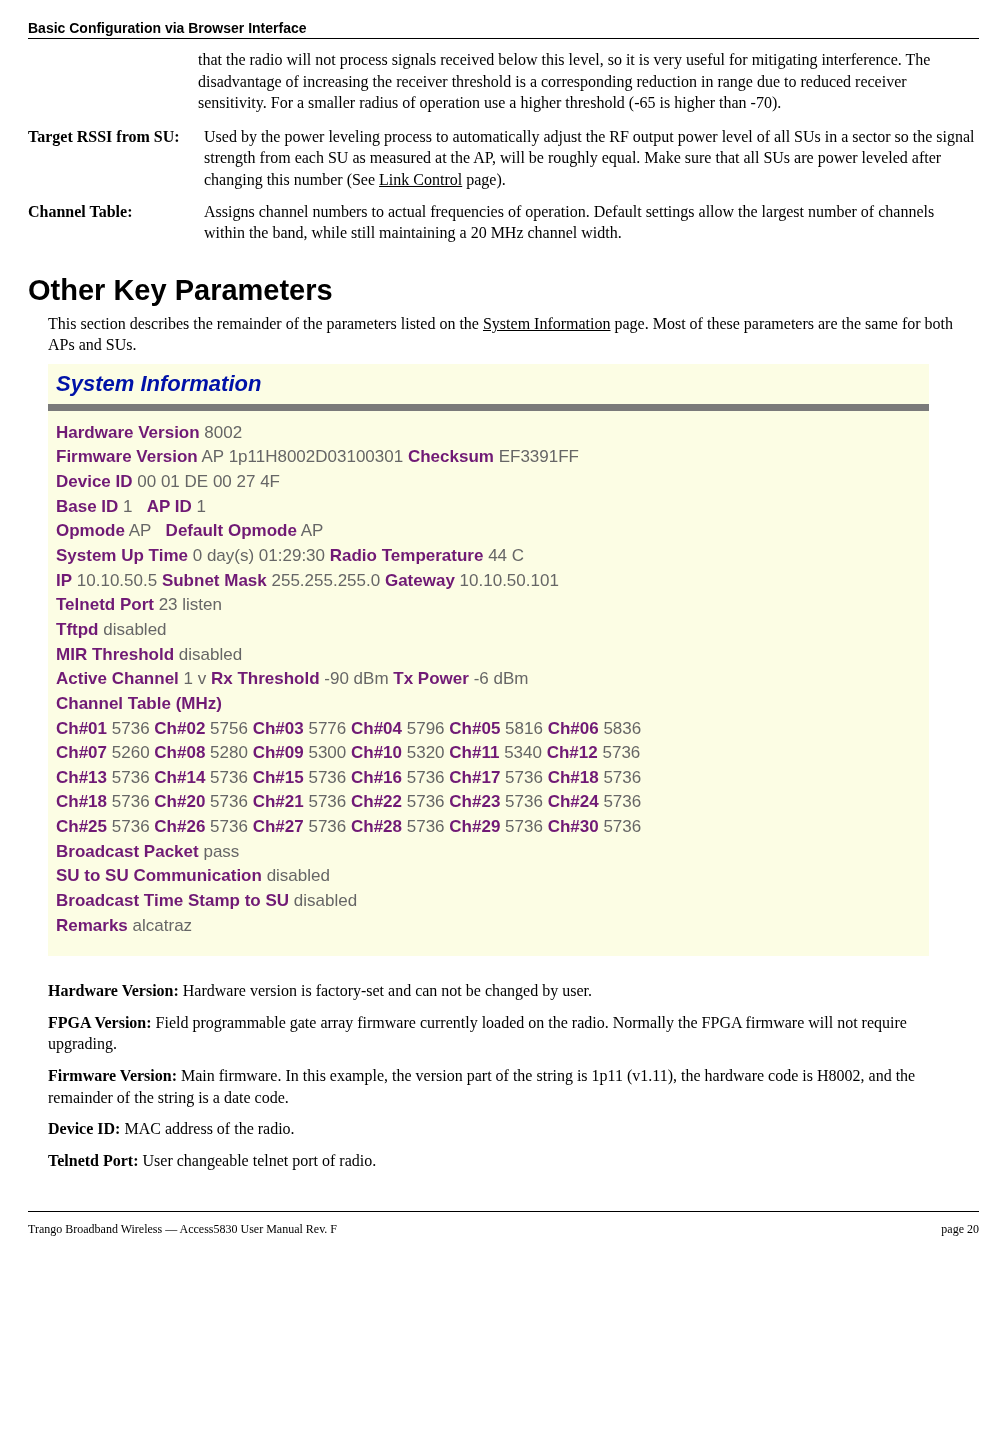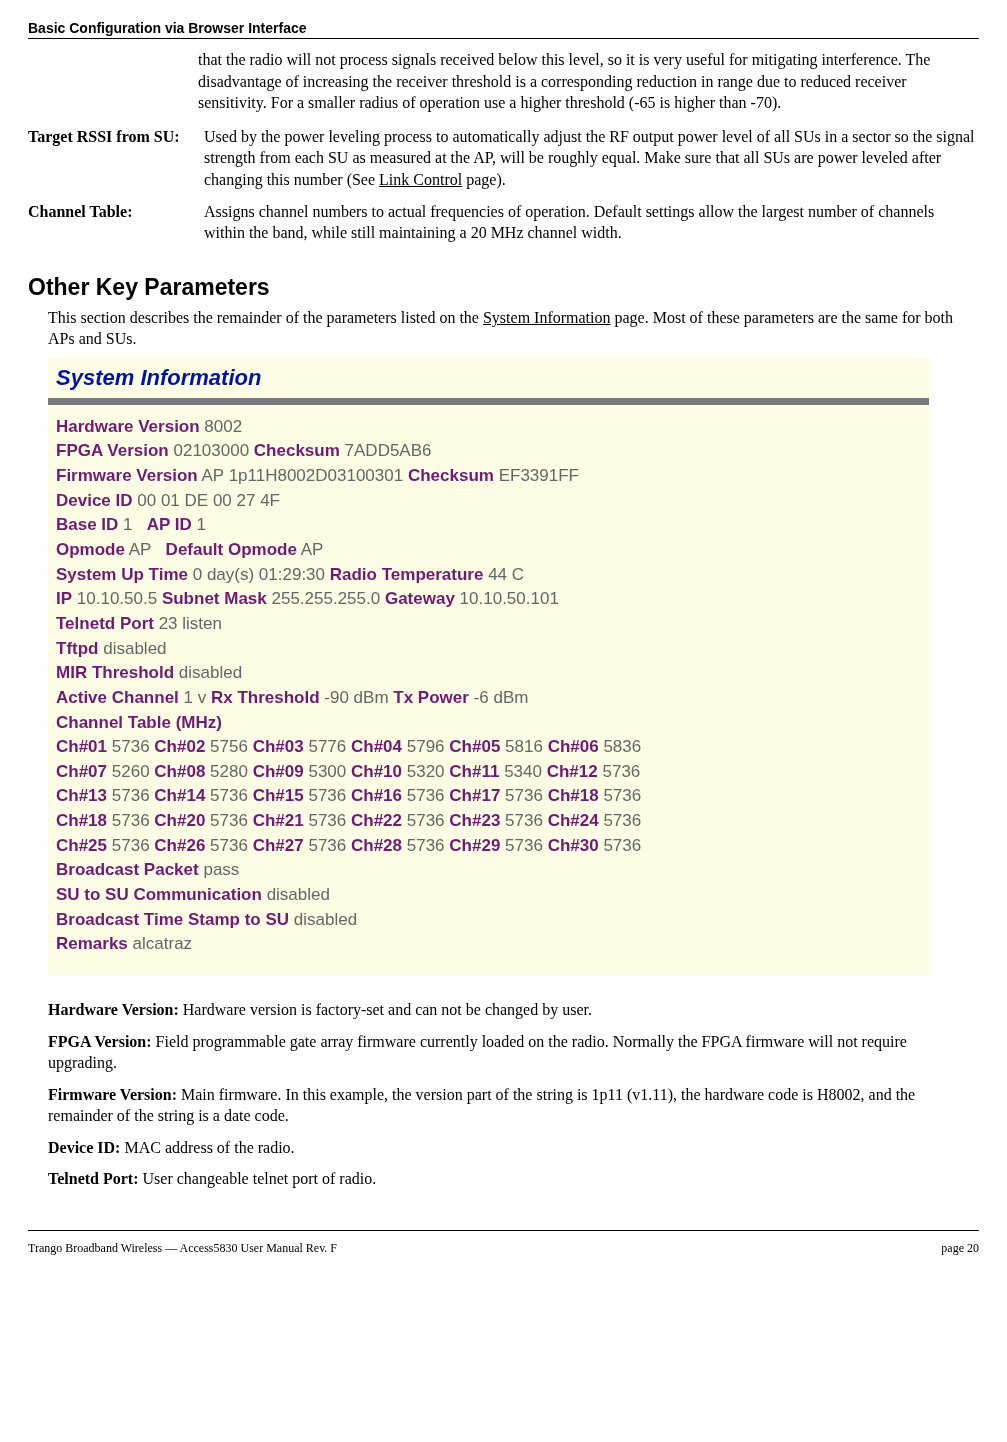--- a/index.html
+++ b/index.html
@@ -37,21 +37,21 @@
     flex: 1;
   }
   .indent-block {
     margin-left: 170px;
     line-height: 1.35;
     margin-bottom: 12px;
   }
   h2.section {
     font-family: Verdana, Tahoma, sans-serif;
     font-weight: bold;
-    font-size: 23px;
+    font-size: 29px;
     margin: 30px 0 6px 0;
   }
   .section-intro {
     margin: 0 0 8px 20px;
     line-height: 1.35;
   }
   .under { text-decoration: underline; }
   .sysinfo {
     background: #fcfde4;
     margin: 0 50px 24px 20px;
@@ -121,21 +121,20 @@
 <h2 class="section">Other Key Parameters</h2>
 <p class="section-intro">
   <span>This section describes the remainder of the parameters listed on the </span><span class="under">System Information</span><span> page.  Most of these parameters are the same for both APs and SUs.</span>
 </p>
 
 <div class="sysinfo">
   <div class="sysinfo-title">System Information</div>
   <div class="sysinfo-bar"></div>
   <div class="sysinfo-body">
     <div><span class="lbl">Hardware Version</span> <span>8002</span></div>
-    <div><span class="lbl">FPGA Version</span> <span>02103000</span> <span class="lbl">Checksum</span> <span>7ADD5AB6</span></div>
     <div><span class="lbl">Firmware Version</span> <span>AP 1p11H8002D03100301</span> <span class="lbl">Checksum</span> <span>EF3391FF</span></div>
     <div><span class="lbl">Device ID</span> <span>00 01 DE 00 27 4F</span></div>
     <div><span class="lbl">Base ID</span> <span>1</span>&nbsp;&nbsp; <span class="lbl">AP ID</span> <span>1</span></div>
     <div><span class="lbl">Opmode</span> <span>AP</span>&nbsp;&nbsp; <span class="lbl">Default Opmode</span> <span>AP</span></div>
     <div><span class="lbl">System Up Time</span> <span>0 day(s) 01:29:30</span> <span class="lbl">Radio Temperature</span> <span>44 C</span></div>
     <div><span class="lbl">IP</span> <span>10.10.50.5</span> <span class="lbl">Subnet Mask</span> <span>255.255.255.0</span> <span class="lbl">Gateway</span> <span>10.10.50.101</span></div>
     <div><span class="lbl">Telnetd Port</span> <span>23 listen</span></div>
     <div><span class="lbl">Tftpd</span> <span>disabled</span></div>
     <div><span class="lbl">MIR Threshold</span> <span>disabled</span></div>
     <div><span class="lbl">Active Channel</span> <span>1 v</span> <span class="lbl">Rx Threshold</span> <span>-90 dBm</span> <span class="lbl">Tx Power</span> <span>-6 dBm</span></div>

